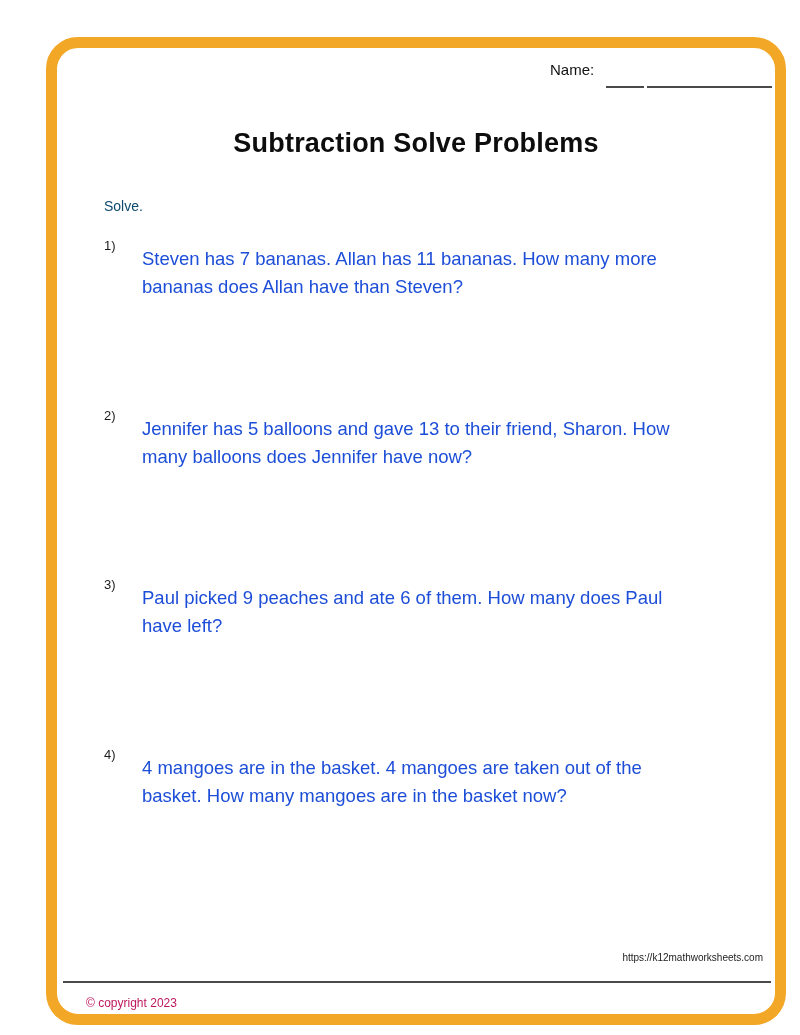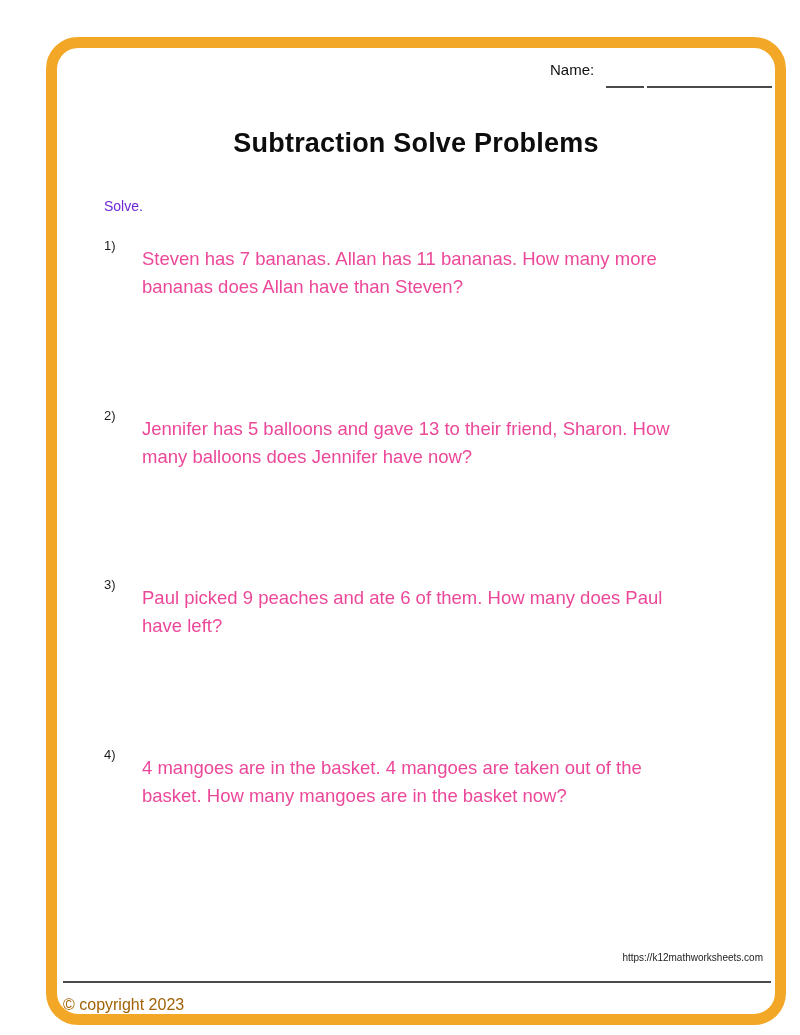--- a/index.html
+++ b/index.html
@@ -56,21 +56,21 @@
     font-weight: bold;
     color: #0d0d0d;
     letter-spacing: 0.2px;
   }
 
   .instructions {
     position: absolute;
     top: 174px;
     left: 80px;
     font-size: 14px;
-    color: #6d28d9;
+    color: #0c4a6e;
   }
 
   .problem {
     position: absolute;
     left: 80px;
     width: 645px;
   }
   .problem-1 { top: 213px; }
   .problem-2 { top: 383px; }
   .problem-3 { top: 552px; }
@@ -81,37 +81,37 @@
     left: 0;
     top: 0;
     font-size: 13px;
     line-height: 18px;
     color: #1b1b1b;
   }
   .problem-text {
     margin-left: 30px;
     font-size: 18.5px;
     line-height: 28px;
-    color: #ec4899;
+    color: #1d4ed8;
     white-space: pre-line;
   }
 
   .footer-divider {
     position: absolute;
     left: 47px;
     top: 965px;
     width: 708px;
     border-top: 2px solid #4a4a4a;
   }
   .footer-copyright {
     position: absolute;
-    left: 39px;
+    left: 62px;
     top: 972px;
-    font-size: 16px;
-    color: #a16207;
+    font-size: 12px;
+    color: #be185d;
   }
   .footer-usage {
     position: absolute;
     left: 0;
     top: 972px;
     width: 800px;
     text-align: center;
     font-size: 12.5px;
     color: #1c1c1c;
   }

